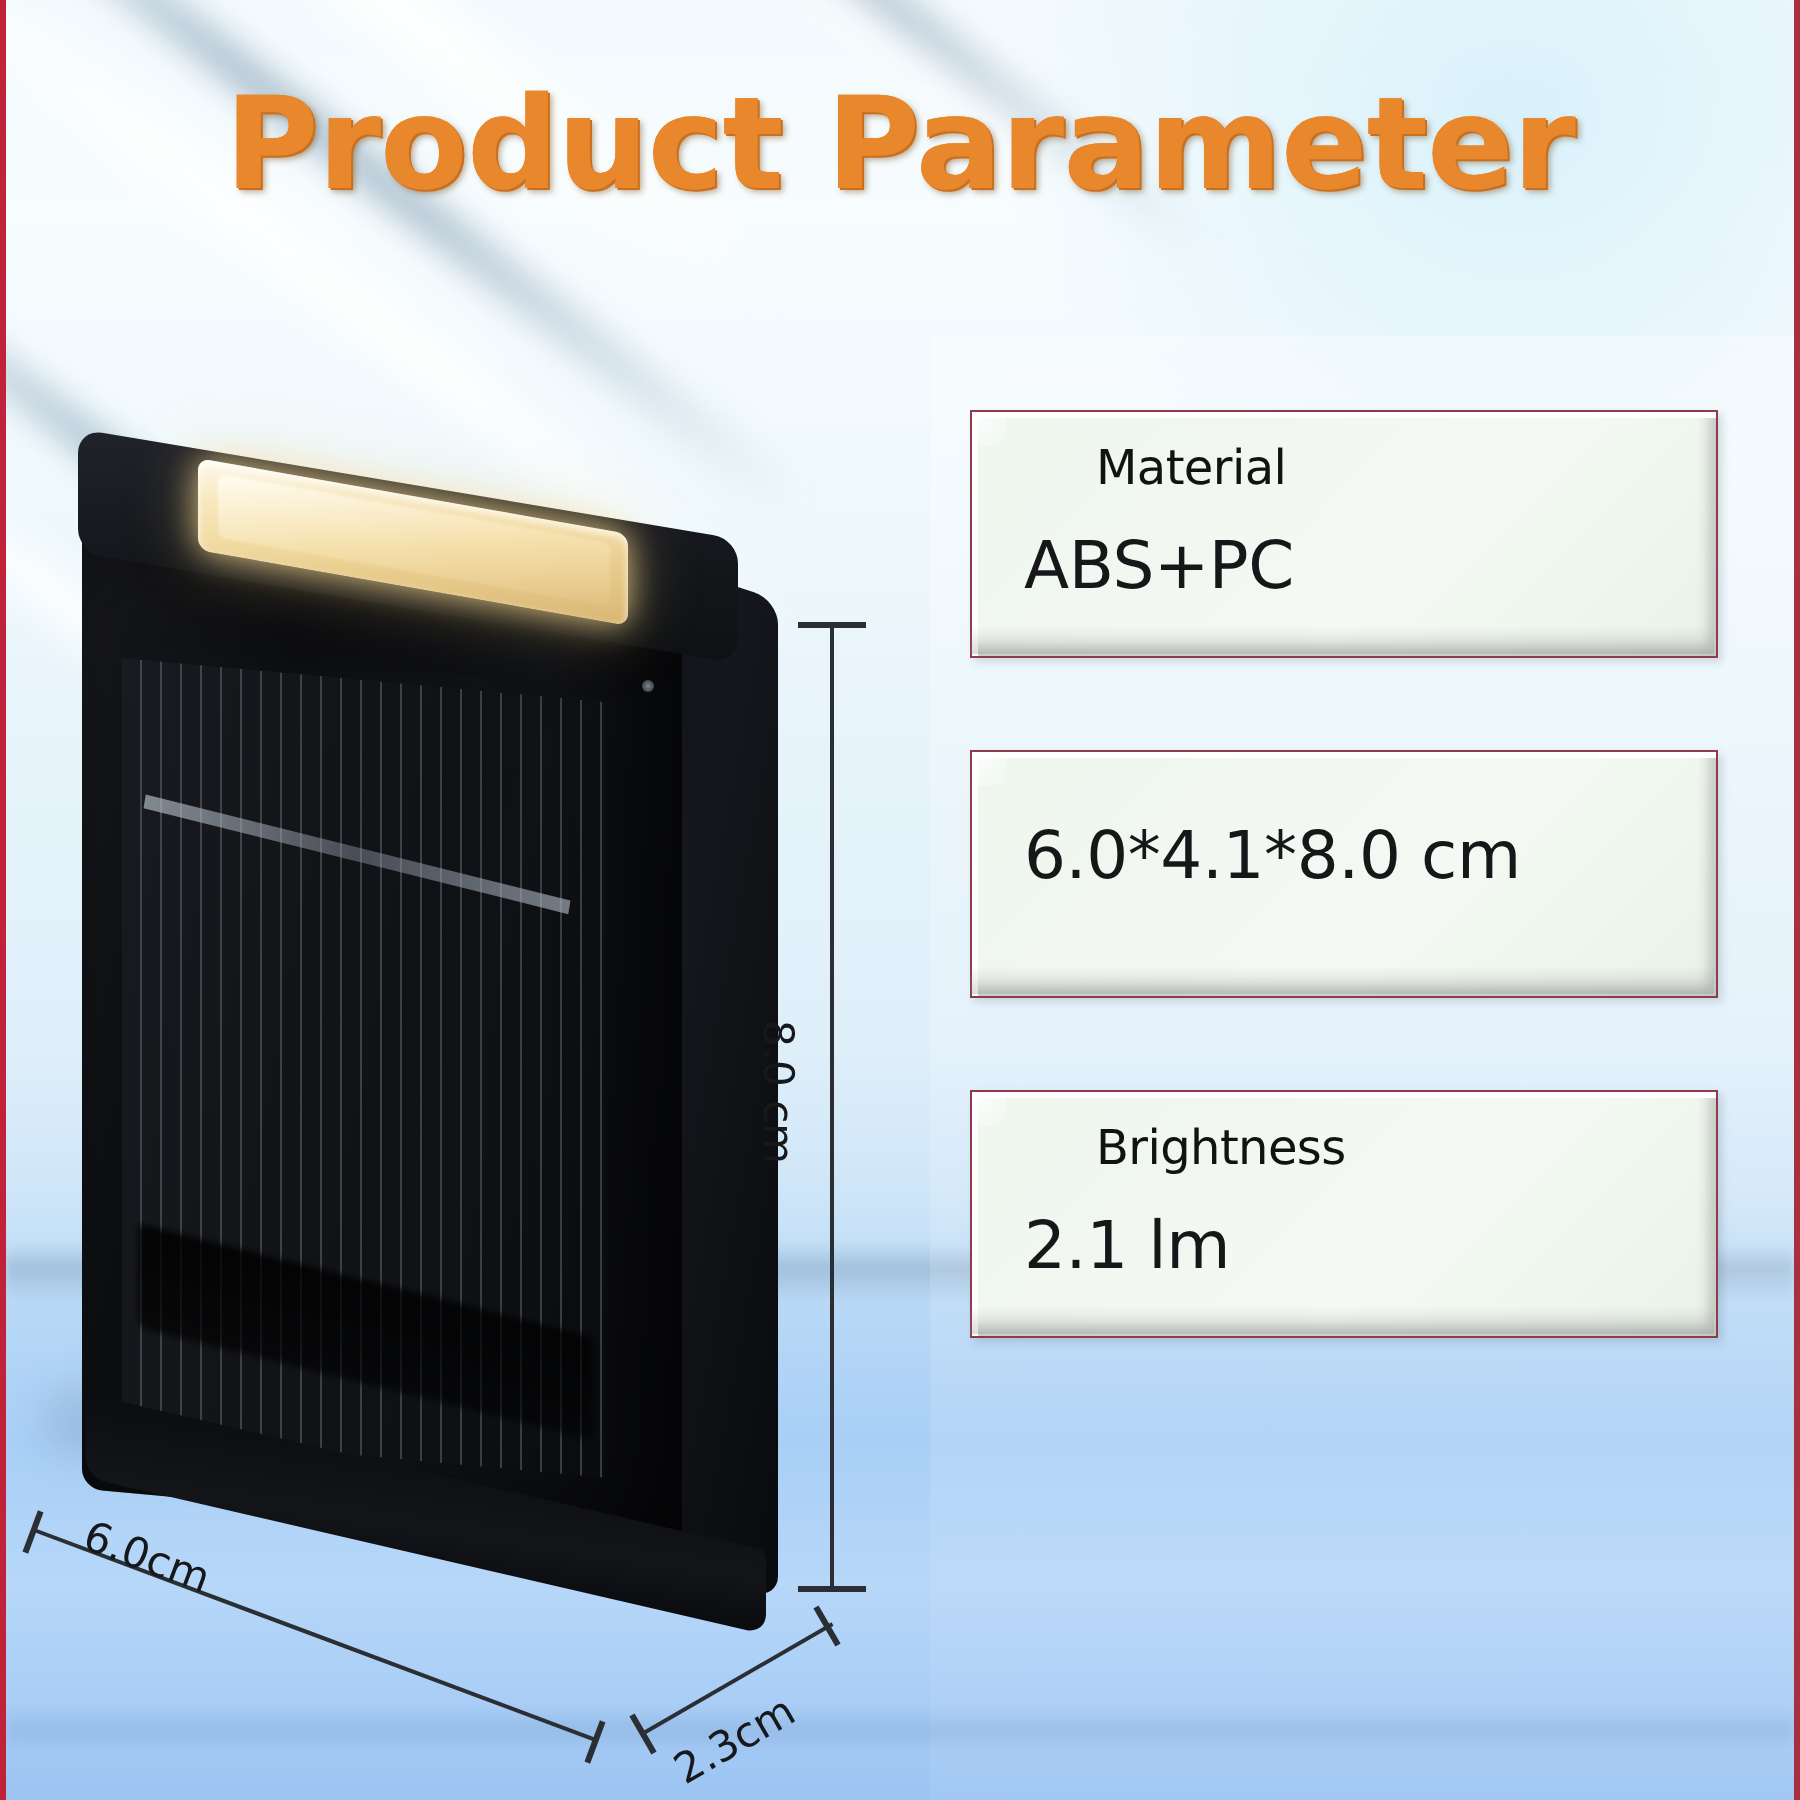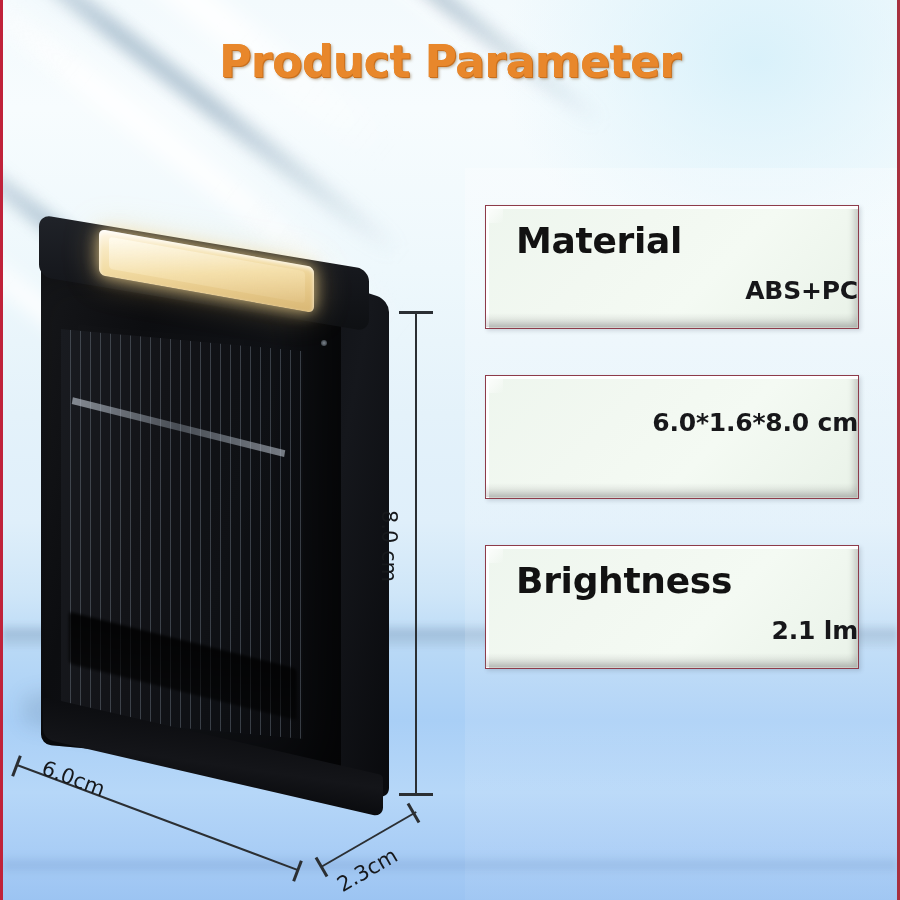--- a/index.html
+++ b/index.html
@@ -75,21 +75,21 @@
   .panel-band {
     position:absolute; left:462px; top:168px; width:438px; height:732px;
     background:linear-gradient(180deg, rgba(255,255,255,.30) 0%, rgba(255,255,255,.16) 55%, rgba(255,255,255,.05) 100%);
   }
 
   
   .title {
     position:absolute; left:0; right:0; top:36px;
     text-align:center;
     font-family:"DejaVu Sans", sans-serif;
-    font-size:44px;
+    font-size:64px;
     font-weight:bold;
     letter-spacing:-.5px;
     color:#e8872b;
     text-shadow:
       1px 1px 0 #c96f1d,
       2px 2px 3px rgba(110,70,20,.45);
     background:linear-gradient(180deg,#f0a040 0%,#e8832a 55%,#d9731f 100%);
     -webkit-background-clip:text;
     background-clip:text;
   }
@@ -259,35 +259,35 @@
     pointer-events:none;
   }
   .spec-card::after {
     content:"";
     position:absolute; right:1px; bottom:1px; width:100%; height:14px;
     background:linear-gradient(180deg, rgba(140,140,140,0) 0%, rgba(130,130,130,.28) 100%);
     pointer-events:none;
   }
   .spec-title {
     font-family:"DejaVu Sans", sans-serif;
-    font-size:36px;
-    font-weight:bold;
+    font-size:24px;
+    font-weight:normal;
     color:#121212;
     line-height:1.05;
     letter-spacing:-.3px;
+    margin-left:32px;
   }
   .spec-value {
     font-family:"DejaVu Sans", sans-serif;
-    font-size:25px;
-    font-weight:bold;
+    font-size:33px;
+    font-weight:normal;
     color:#17171a;
     margin-top:16px;
     margin-left:-4px;
     letter-spacing:-.2px;
-    text-align:right;
   }
 </style>
 </head>
 <body>
 
 <div id="stage">
 
   <div class="bg-base"></div>
   <div class="glow-tr"></div>
   <div class="streak s1"></div>
@@ -335,21 +335,21 @@
   <div class="dim-label" id="dim-depth-label">2.3cm</div>
 
   <div id="spec-list">
 
     <div class="spec-card">
       <div class="spec-title">Material</div>
       <div class="spec-value">ABS+PC</div>
     </div>
 
     <div class="spec-card">
-      <div class="spec-value">6.0*1.6*8.0 cm</div>
+      <div class="spec-value">6.0*4.1*8.0 cm</div>
     </div>
 
     <div class="spec-card">
       <div class="spec-title">Brightness</div>
       <div class="spec-value">2.1 lm</div>
     </div>
 
 
   </div>
 </div>

